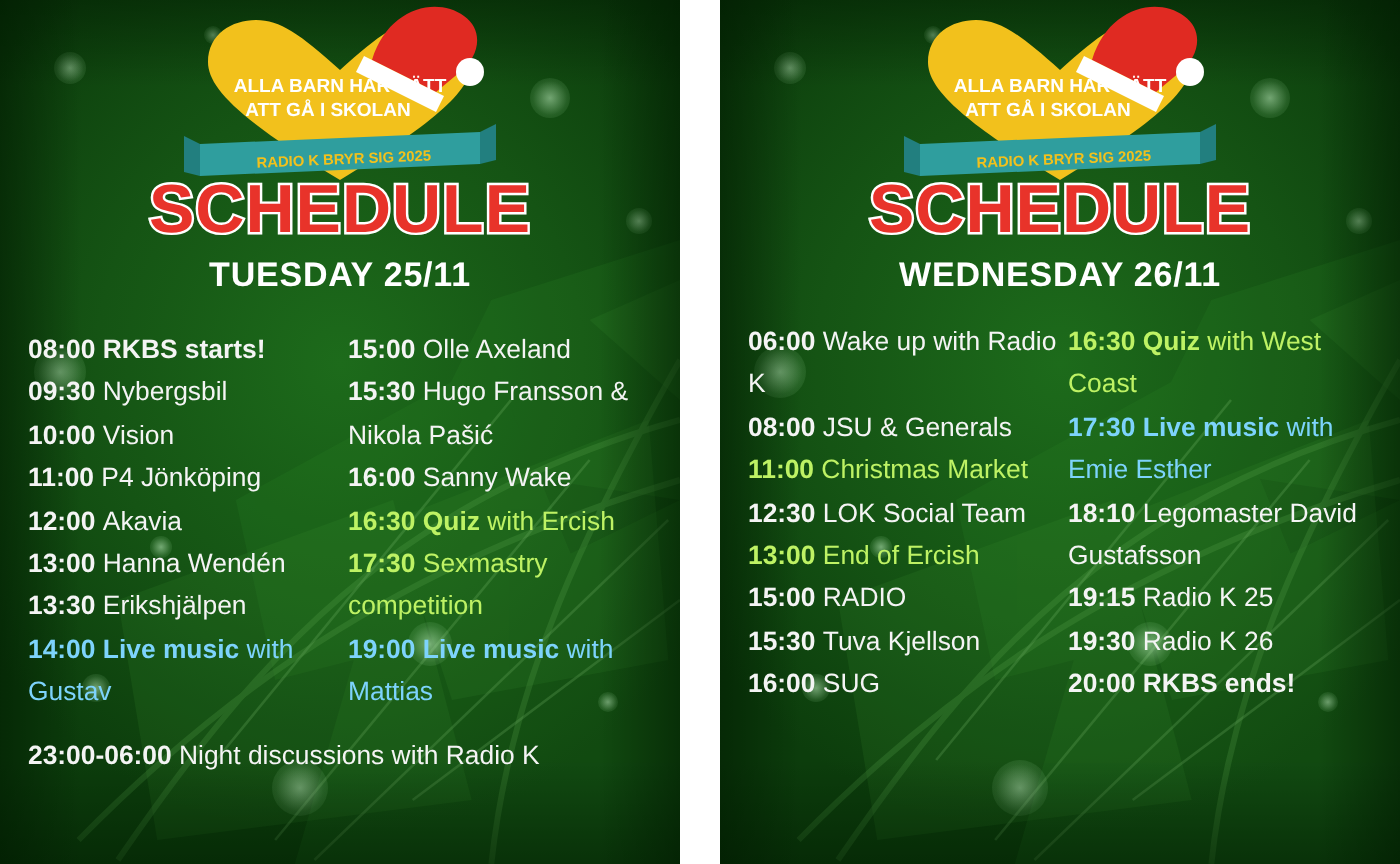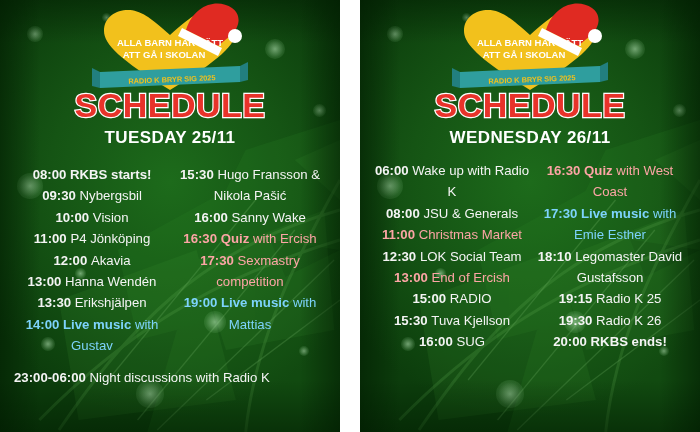--- a/index.html
+++ b/index.html
@@ -49,29 +49,29 @@
     -webkit-text-stroke:2.4px #ffffff; paint-order:stroke fill;
     margin-top:-4px;
   }
   .day-title {
     text-align:center; font-size:17px; font-weight:bold; color:#ffffff;
     letter-spacing:.4px; margin-top:6px;
   }
 
   
   .cols { display:flex; margin-top:16px; }
-  .col { width:50%;text-align:center; }
+  .col { width:50%; }
   .col.right { padding-left:4px; }
   .entry { font-size:13.2px; line-height:1.62; color:#f2f2f2; white-space:normal; }
   .entry .t { font-weight:bold; }
   .entry .n { font-weight:normal; }
   .entry .strong { font-weight:bold; }
   .e-white { color:#f4f4f4; }
   .e-yellow { color:#7dd3fc; }
-  .e-purple { color:#fca5a5; }
+  .e-purple { color:#bef264; }
 
   .footer-entry { margin-top:14px; font-size:13.2px; color:#f4f4f4; }
   .footer-entry .t { font-weight:bold; }
 
   .panel.wed .cols { margin-top:12px; }
 </style>
 </head>
 <body>
 
 <div class="sheet">
@@ -147,20 +147,21 @@
             <div class="entry e-white"><span class="t">08:00 </span><span class="strong">RKBS starts!</span></div>
             <div class="entry e-white"><span class="t">09:30 </span><span class="n">Nybergsbil</span></div>
             <div class="entry e-white"><span class="t">10:00 </span><span class="n">Vision</span></div>
             <div class="entry e-white"><span class="t">11:00 </span><span class="n">P4 Jönköping</span></div>
             <div class="entry e-white"><span class="t">12:00 </span><span class="n">Akavia</span></div>
             <div class="entry e-white"><span class="t">13:00 </span><span class="n">Hanna Wendén</span></div>
             <div class="entry e-white"><span class="t">13:30 </span><span class="n">Erikshjälpen</span></div>
             <div class="entry e-yellow"><span class="t">14:00 </span><span class="strong">Live music</span><span class="n"> with Gustav</span></div>
           </div>
         <div class="col right">
+            <div class="entry e-white"><span class="t">15:00 </span><span class="n">Olle Axeland</span></div>
             <div class="entry e-white"><span class="t">15:30 </span><span class="n">Hugo Fransson &amp; Nikola Pašić</span></div>
             <div class="entry e-white"><span class="t">16:00 </span><span class="n">Sanny Wake</span></div>
             <div class="entry e-purple"><span class="t">16:30 </span><span class="strong">Quiz</span><span class="n"> with Ercish</span></div>
             <div class="entry e-purple"><span class="t">17:30 </span><span class="n">Sexmastry competition</span></div>
             <div class="entry e-yellow"><span class="t">19:00 </span><span class="strong">Live music</span><span class="n"> with Mattias</span></div>
           </div>
       </div>
 
       <div class="footer-entry"><span class="t">23:00-06:00 </span><span>Night discussions with Radio K</span></div>
     </div>

